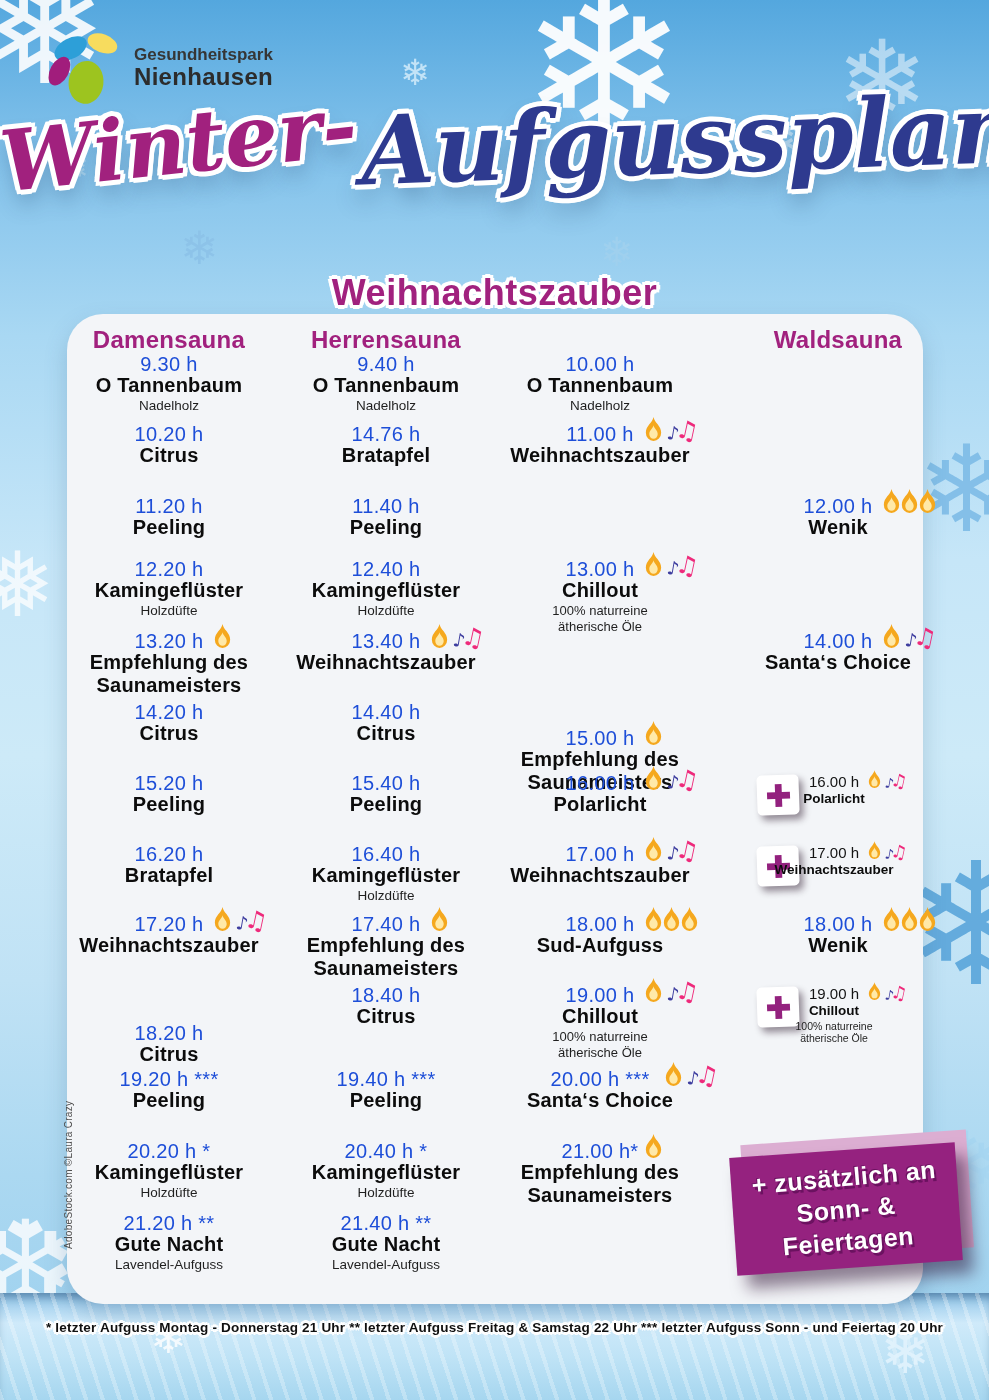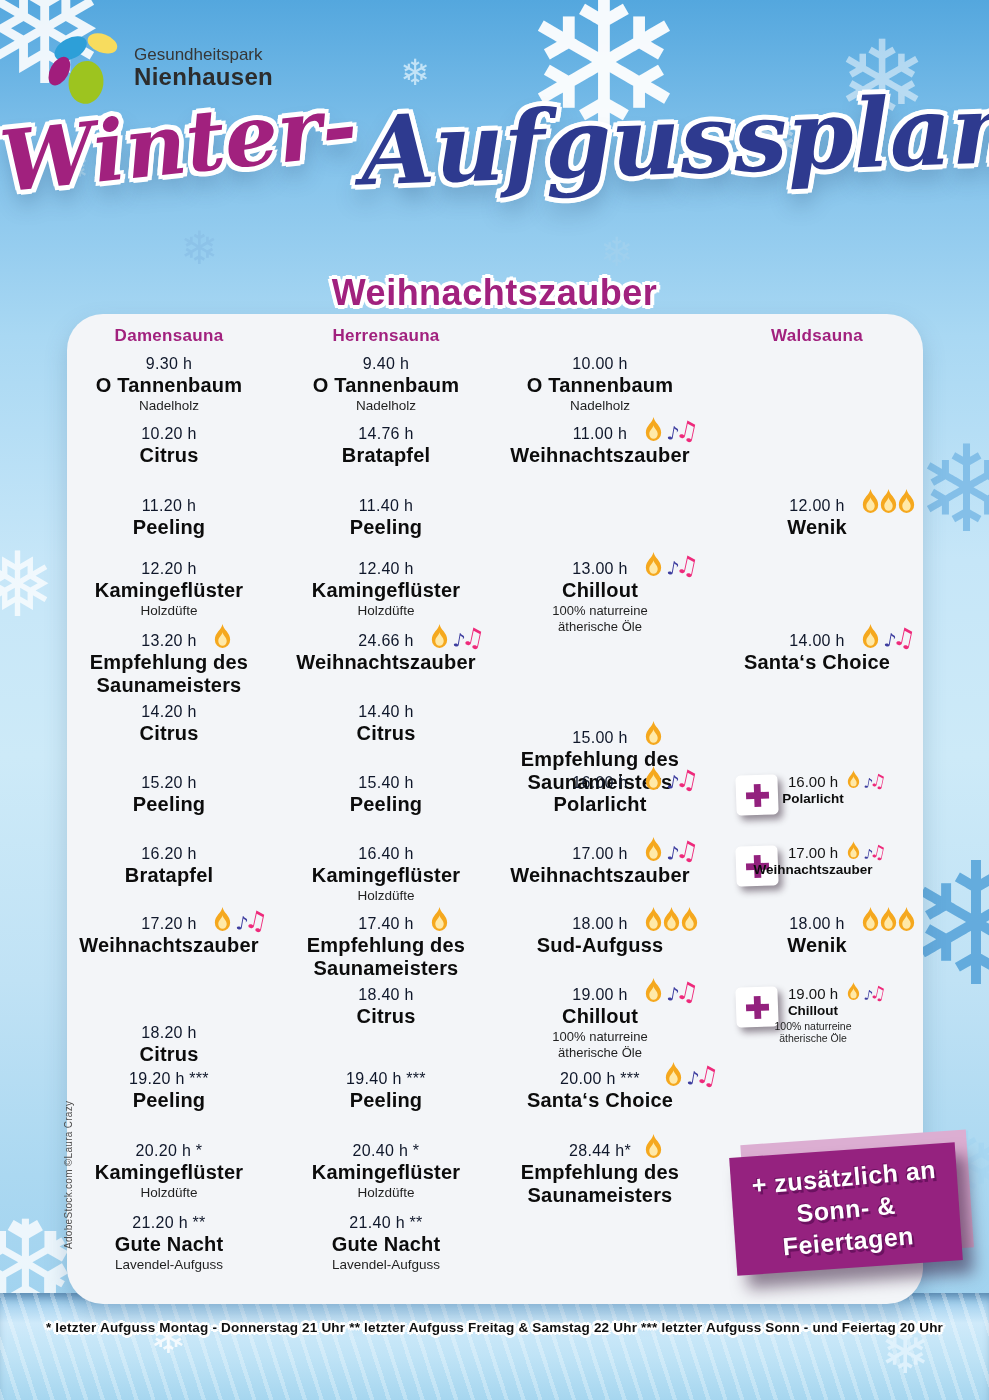--- a/index.html
+++ b/index.html
@@ -7,46 +7,46 @@
     width:989px;height:1400px;position:relative;overflow:hidden;
     font-family:"Liberation Sans",sans-serif;
     background:linear-gradient(180deg,#54a7de 0%,#7fc0ea 10%,#a9d8f3 24%,#c6e6f8 40%,#cdeaf8 54%,#c0e2f5 70%,#abd8f1 84%,#9acfee 100%);
   }
   .flake{position:absolute;z-index:1;line-height:1;font-family:"DejaVu Sans",sans-serif;user-select:none}
   .front{z-index:4}
 
   
   .logo{position:absolute;left:44px;top:26px;display:flex;align-items:center;gap:8px;z-index:4}
   .logo svg{width:82px;height:82px}
-  .brand-l1{font-size:17px;color:#363636;font-weight:400;line-height:19px}
+  .brand-l1{font-size:17px;color:#363636;font-weight:700;line-height:19px}
   .brand-l2{font-size:24px;color:#2c2c2c;font-weight:700;line-height:26px;letter-spacing:.3px}
 
   
   .title{position:absolute;left:0;top:84px;width:100%;text-align:center;z-index:4;
     font-family:"DejaVu Serif",serif;font-style:italic;font-weight:bold;white-space:nowrap}
   .title .t1,.title .t2{display:inline-block;
     text-shadow:-4px -4px 0 #fff,4px -4px 0 #fff,-4px 4px 0 #fff,4px 4px 0 #fff,-5px 0 0 #fff,5px 0 0 #fff,0 -5px 0 #fff,0 5px 0 #fff,0 14px 22px rgba(30,60,100,.35)}
   .title .t1{font-size:84px;color:#A1217E;transform:rotate(-6deg);margin-right:4px}
   .title .t2{font-size:95px;color:#2E3A8F;transform:rotate(-2deg)}
 
   .subtitle{position:absolute;left:0;top:272px;width:100%;text-align:center;z-index:4;
     font-size:36px;font-weight:800;color:#A1217E;letter-spacing:.5px;
     text-shadow:-3px -3px 0 #fff,3px -3px 0 #fff,-3px 3px 0 #fff,3px 3px 0 #fff,-4px 0 0 #fff,4px 0 0 #fff,0 4px 0 #fff,0 -4px 0 #fff}
 
   
   .panel{position:absolute;left:67px;top:314px;width:856px;height:990px;background:#f3f5f8;
     border-radius:36px;z-index:3;box-shadow:0 10px 22px rgba(60,100,140,.25)}
 
   .col{position:absolute;top:0;height:1400px;width:218px;z-index:4}
-  .c0{left:60px}.c1{left:277px}.c2{left:491px}.c3{left:708px}
-  .colh{position:absolute;top:326px;width:100%;text-align:center;font-size:17px;font-weight:800;color:#A1217E;letter-spacing:.3px}
+  .c0{left:60px}.c1{left:277px}.c2{left:491px}.c3{left:729px}
+  .colh{position:absolute;top:326px;width:100%;text-align:center;font-size:24px;font-weight:800;color:#A1217E;letter-spacing:.3px}
 
   .ev{position:absolute;left:0;width:100%;text-align:center}
   .trow{position:relative;height:20px;line-height:20px}
-  .tm{font-size:16px;font-weight:500;color:#0f172a;letter-spacing:.3px}
+  .tm{font-size:20px;font-weight:500;color:#1d4ed8;letter-spacing:.3px}
   .nm{font-size:20px;font-weight:700;color:#0c0c0c;line-height:23px;letter-spacing:.2px}
   .sb{font-size:13.5px;color:#1f1f1f;line-height:16px;margin:1px auto 0;max-width:170px}
 
   .icons{position:absolute;left:calc(50% + 42px);top:-8px;display:flex;align-items:flex-end}
   .icons.far{left:calc(50% + 62px)}
   .fl{width:23px;height:27px;flex:0 0 auto}
   .fl.s{width:17px;height:21px}
   .fl + .fl{margin-left:-5px}
   .mus{display:inline-flex;align-items:flex-end;margin-left:2px;font-family:"DejaVu Sans",sans-serif}
   .n1{color:#3D3D9F;font-size:19px;font-style:normal;font-weight:700;display:inline-block;transform:rotate(10deg);line-height:1}
@@ -215,21 +215,21 @@
   <div class="ev" style="top:496px">
     <div class="trow"><span class="tm">11.40 h</span></div>
     <div class="nm">Peeling</div>
   </div>
   <div class="ev" style="top:559px">
     <div class="trow"><span class="tm">12.40 h</span></div>
     <div class="nm">Kamingeflüster</div>
     <div class="sb">Holzdüfte</div>
   </div>
   <div class="ev" style="top:631px">
-    <div class="trow"><span class="tm">24.66 h</span>
+    <div class="trow"><span class="tm">13.40 h</span>
       <span class="icons">
           <svg class="fl" viewBox="0 0 24 28">
             <path d="M12 1C13 7 20 10 20 17.4A8 8.6 0 0 1 4 17.4C4 10 11 7 12 1Z" fill="#F5A81E"></path>
             <path d="M12 9.5C12.6 13.2 16.4 14.6 16.4 18.8A4.4 4.9 0 0 1 7.6 18.8C7.6 14.6 11.4 13.2 12 9.5Z" fill="#FFE9A8"></path>
           </svg>
           <span class="mus">
             <b class="n1">♪</b>
             <b class="n2">♫</b>
           </span>
         </span></div>
@@ -392,21 +392,21 @@
             <path d="M12 9.5C12.6 13.2 16.4 14.6 16.4 18.8A4.4 4.9 0 0 1 7.6 18.8C7.6 14.6 11.4 13.2 12 9.5Z" fill="#FFE9A8"></path>
           </svg>
           <span class="mus">
             <b class="n1">♪</b>
             <b class="n2">♫</b>
           </span>
         </span></div>
     <div class="nm">Santa‘s Choice</div>
   </div>
   <div class="ev" style="top:1141px">
-    <div class="trow"><span class="tm">28.44 h*</span>
+    <div class="trow"><span class="tm">21.00 h*</span>
       <span class="icons">
           <svg class="fl" viewBox="0 0 24 28">
             <path d="M12 1C13 7 20 10 20 17.4A8 8.6 0 0 1 4 17.4C4 10 11 7 12 1Z" fill="#F5A81E"></path>
             <path d="M12 9.5C12.6 13.2 16.4 14.6 16.4 18.8A4.4 4.9 0 0 1 7.6 18.8C7.6 14.6 11.4 13.2 12 9.5Z" fill="#FFE9A8"></path>
           </svg>
         </span></div>
     <div class="nm">Empfehlung des Saunameisters</div>
   </div>
 </div>
 

